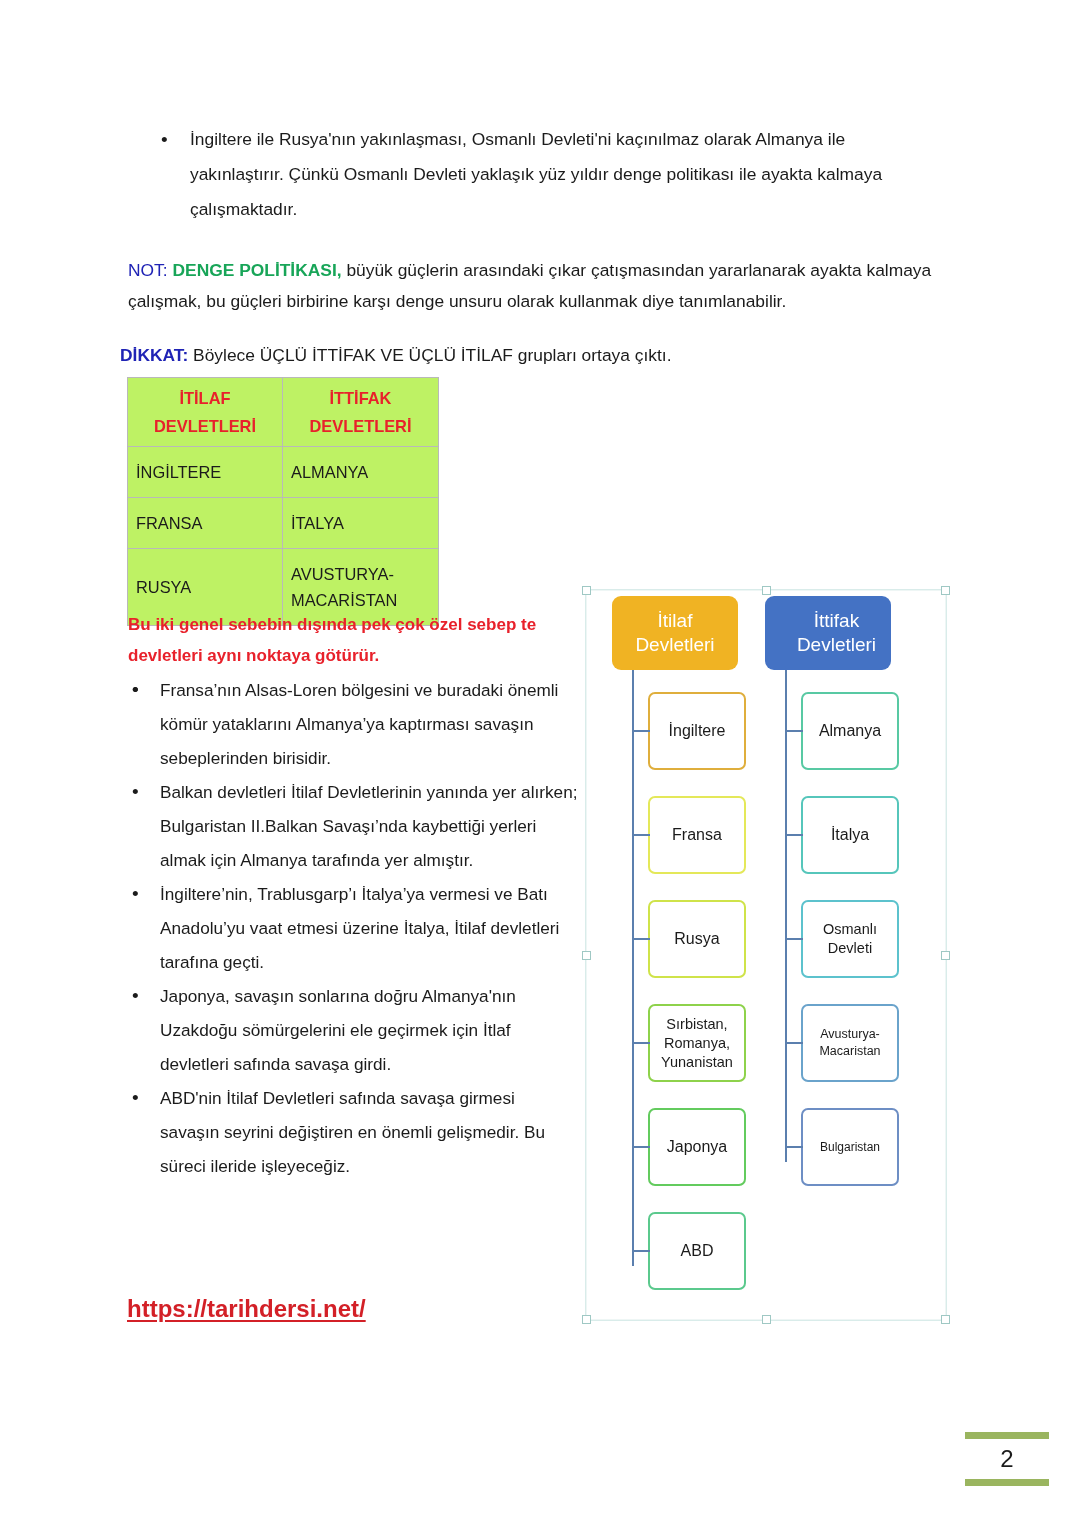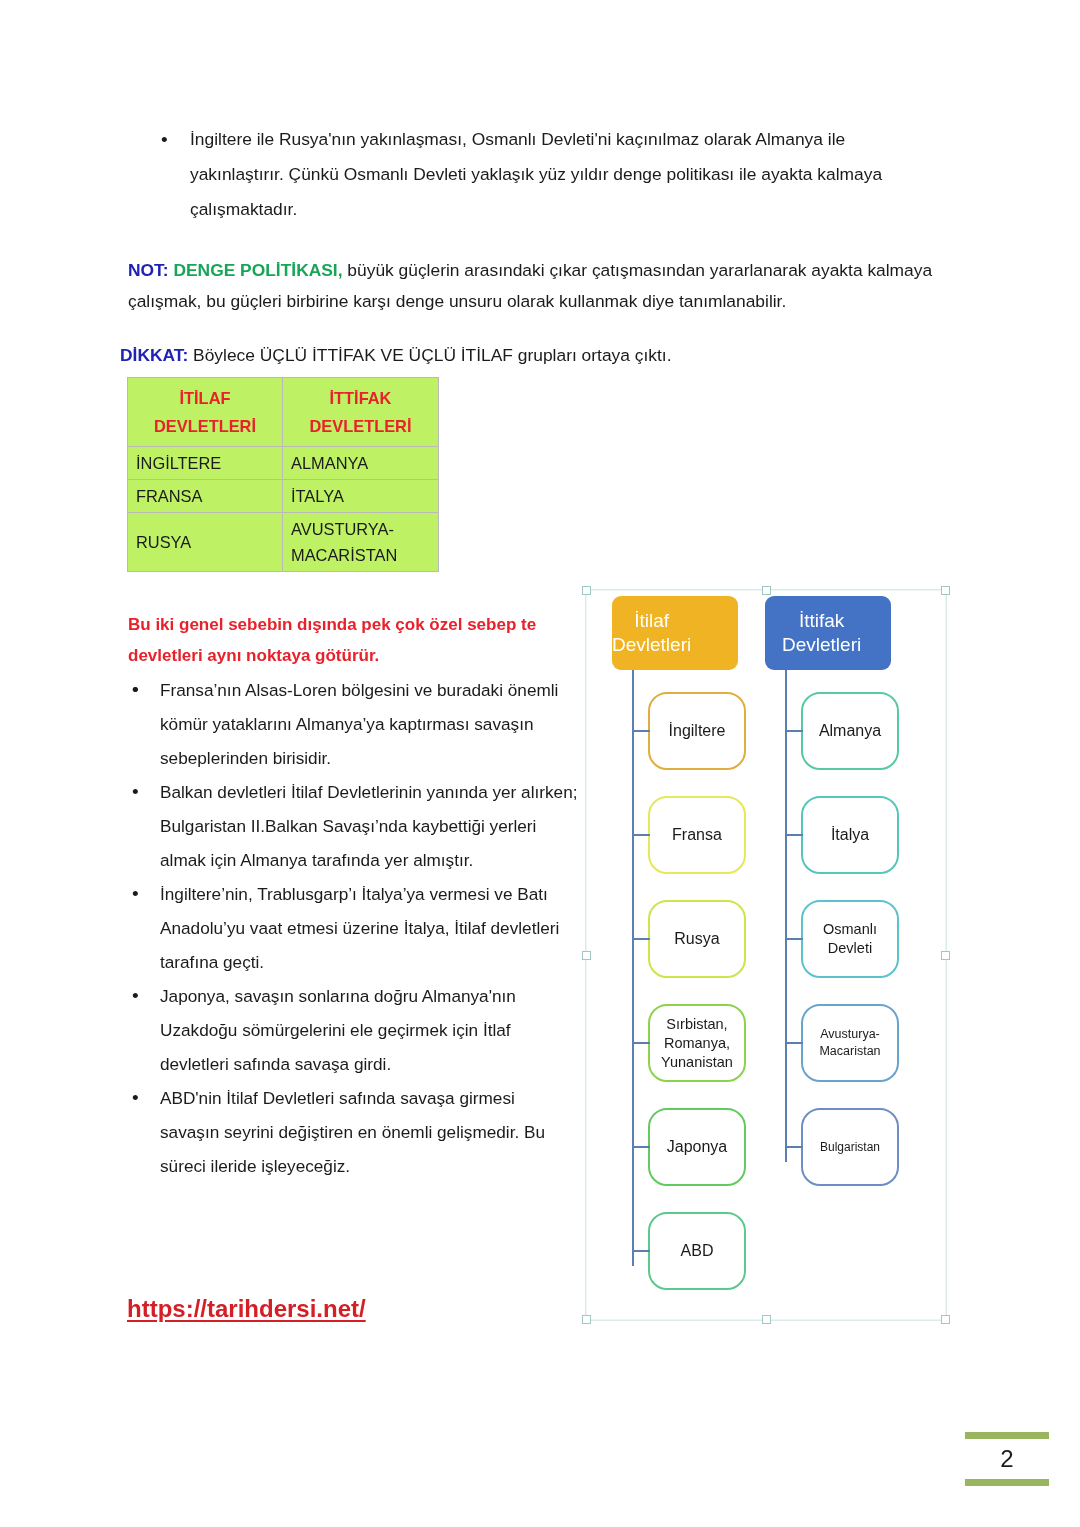--- a/index.html
+++ b/index.html
@@ -50,21 +50,21 @@
   
   .note-para {
     position: absolute;
     left: 128px;
     top: 238px;
     width: 820px;
     font-size: 17.4px;
     line-height: 31px;
     color: #1b1b1b;
   }
-  .lbl-not { color: #1f23b5; font-weight: bold; }
+  .lbl-not { color: #1f23b5; font-weight: normal; }
   .lbl-denge { color: #18a558; font-weight: bold; }
 
   
   .dikkat-para {
     position: absolute;
     left: 120px;
     top: 323px;
     width: 820px;
     font-size: 17.4px;
     line-height: 31px;
@@ -77,21 +77,21 @@
     position: absolute;
     left: 127px;
     top: 377px;
     border-collapse: collapse;
     table-layout: fixed;
     width: 311px;
     background: #bef264;
   }
   .states-table td, .states-table th {
     border: 1px solid #b9b9b9;
-    padding: 3px 8px;
+    padding: 12px 8px;
     font-size: 16.4px;
     line-height: 26px;
     vertical-align: middle;
     color: #1b1b1b;
     font-weight: normal;
     text-align: left;
   }
   .states-table th {
     text-align: center;
     color: #e8212b;
@@ -211,21 +211,21 @@
   .col-left  { left: 12px; }
   .col-right { left: 165px; }
 
   .col-header {
     position: relative;
     height: 74px;
     border-radius: 9px;
     color: #ffffff;
     display: flex;
     align-items: center;
-    justify-content: flex-start;
+    justify-content: center;
     text-align: center;
     font-size: 19px;
     line-height: 24px;
     font-weight: 500;
     z-index: 2;
     margin: 0 8px;
   }
   .col-header.amber { background: #f0b323; }
   .col-header.blue  { background: #4472c4; padding-left: 17px; }
 
@@ -237,21 +237,21 @@
     background: #5b7fae;
     z-index: 0;
   }
   .spine-left  { left: 28px;  }
   .spine-right { left: 28px;  }
 
   .node {
     position: relative;
     margin: 0 0 0 44px;
     border: 2px solid #9bbfdc;
-    border-radius: 19px;
+    border-radius: 7px;
     background: #ffffff;
     display: flex;
     align-items: center;
     justify-content: center;
     text-align: center;
     color: #1b1b1b;
     z-index: 1;
     box-sizing: border-box;
   }
   .node .connector {

